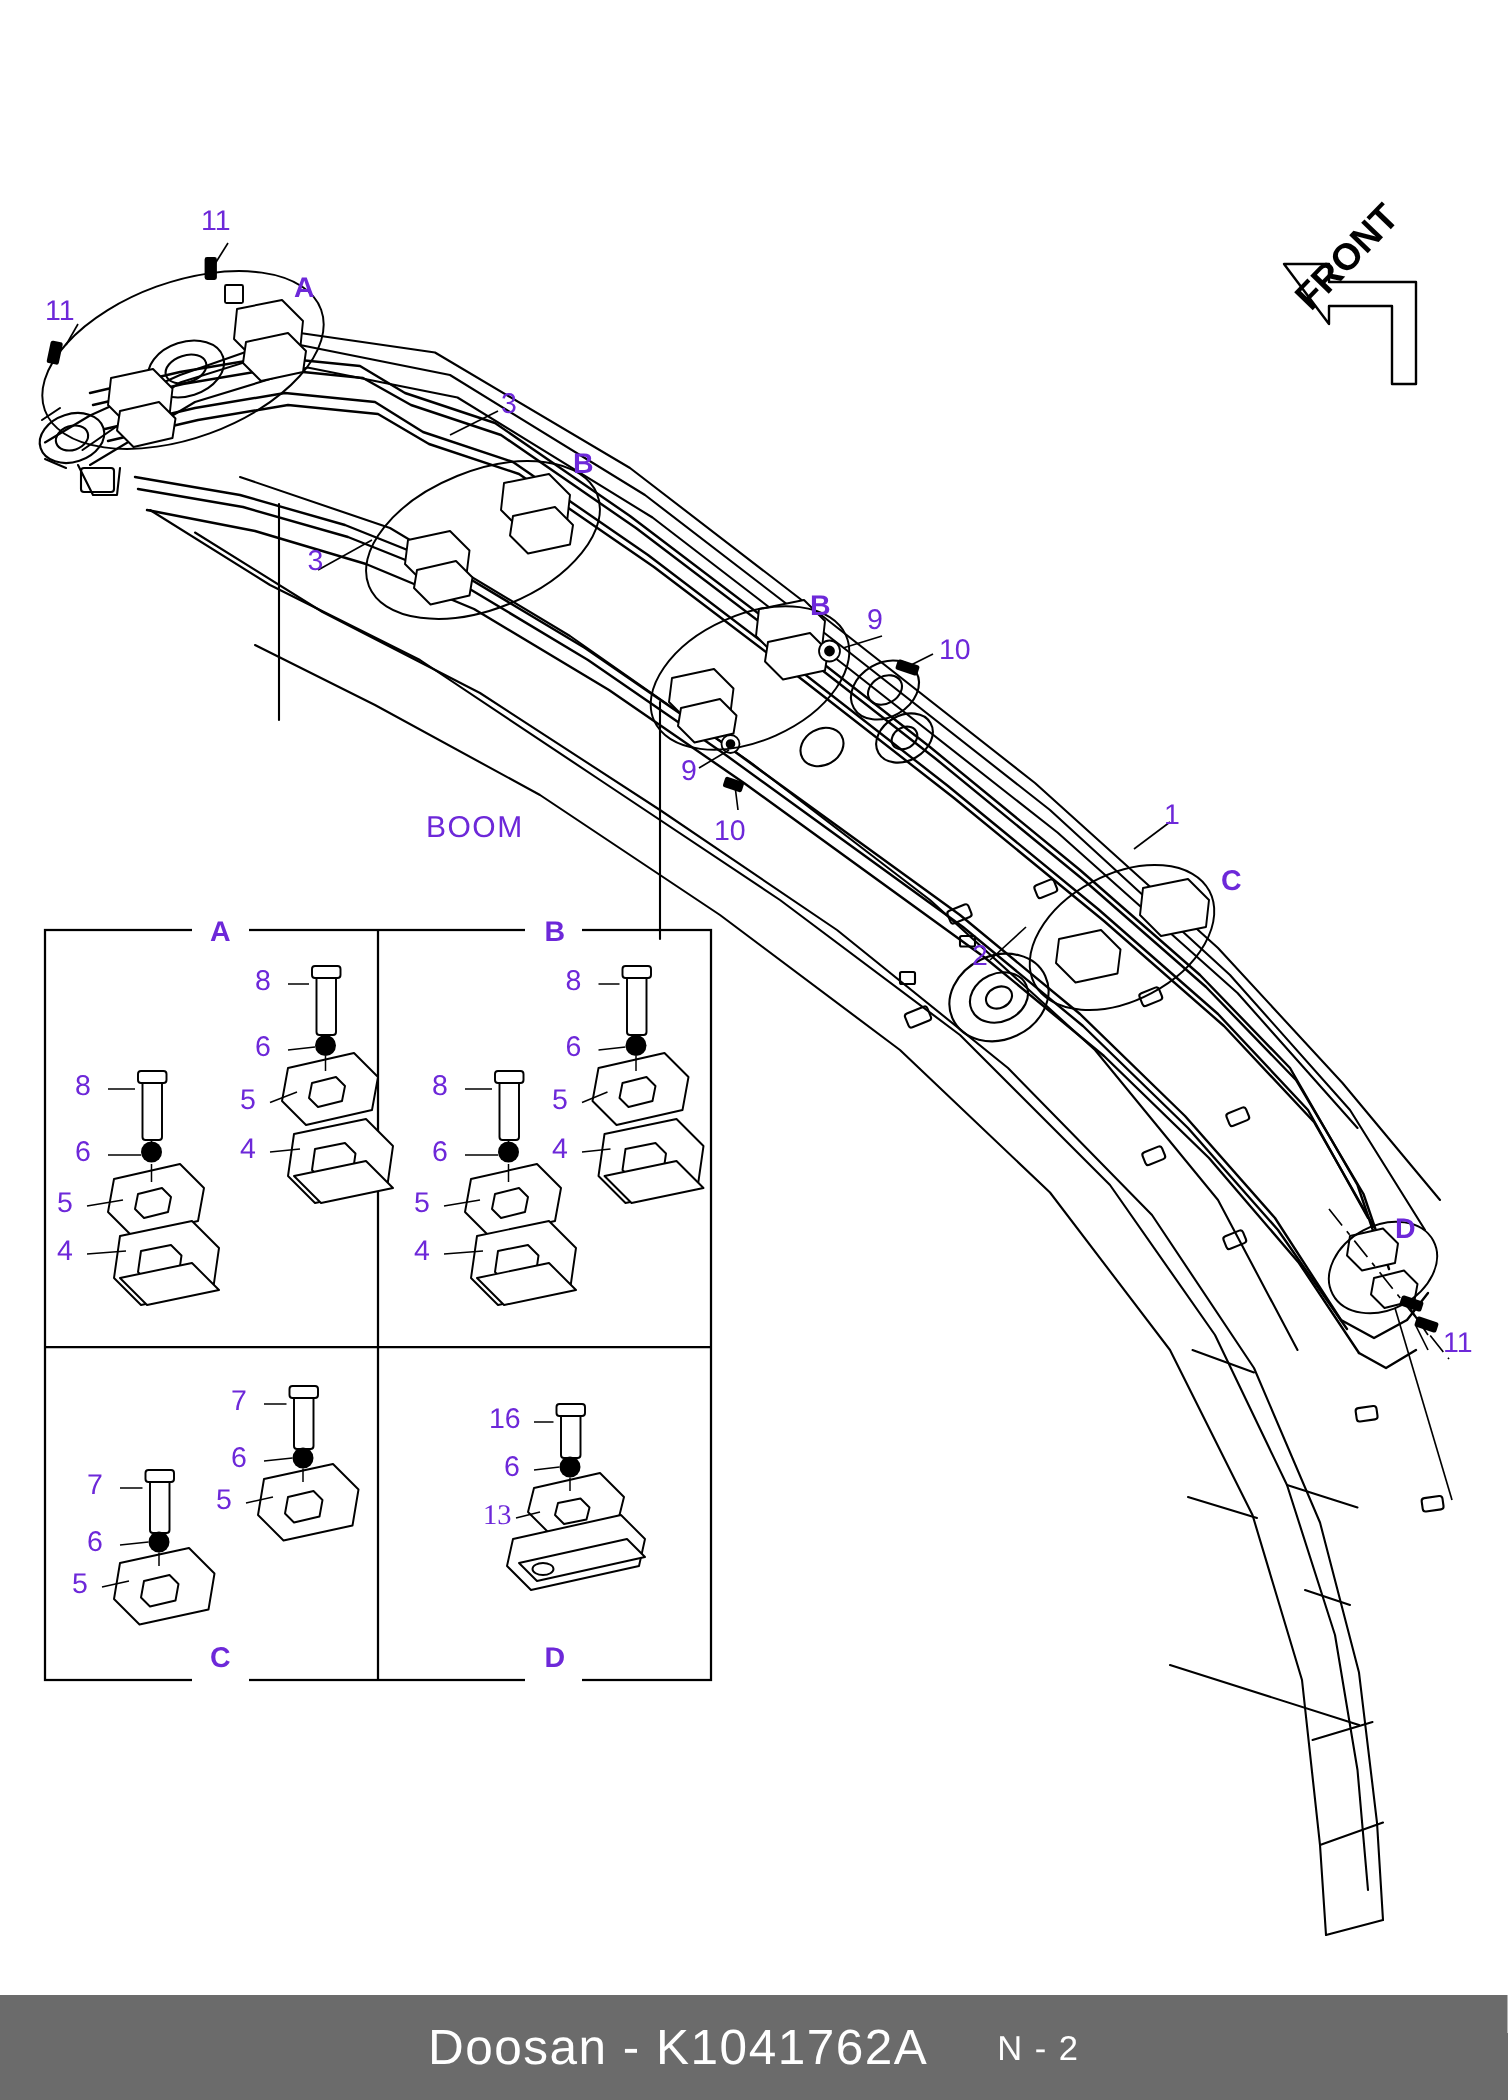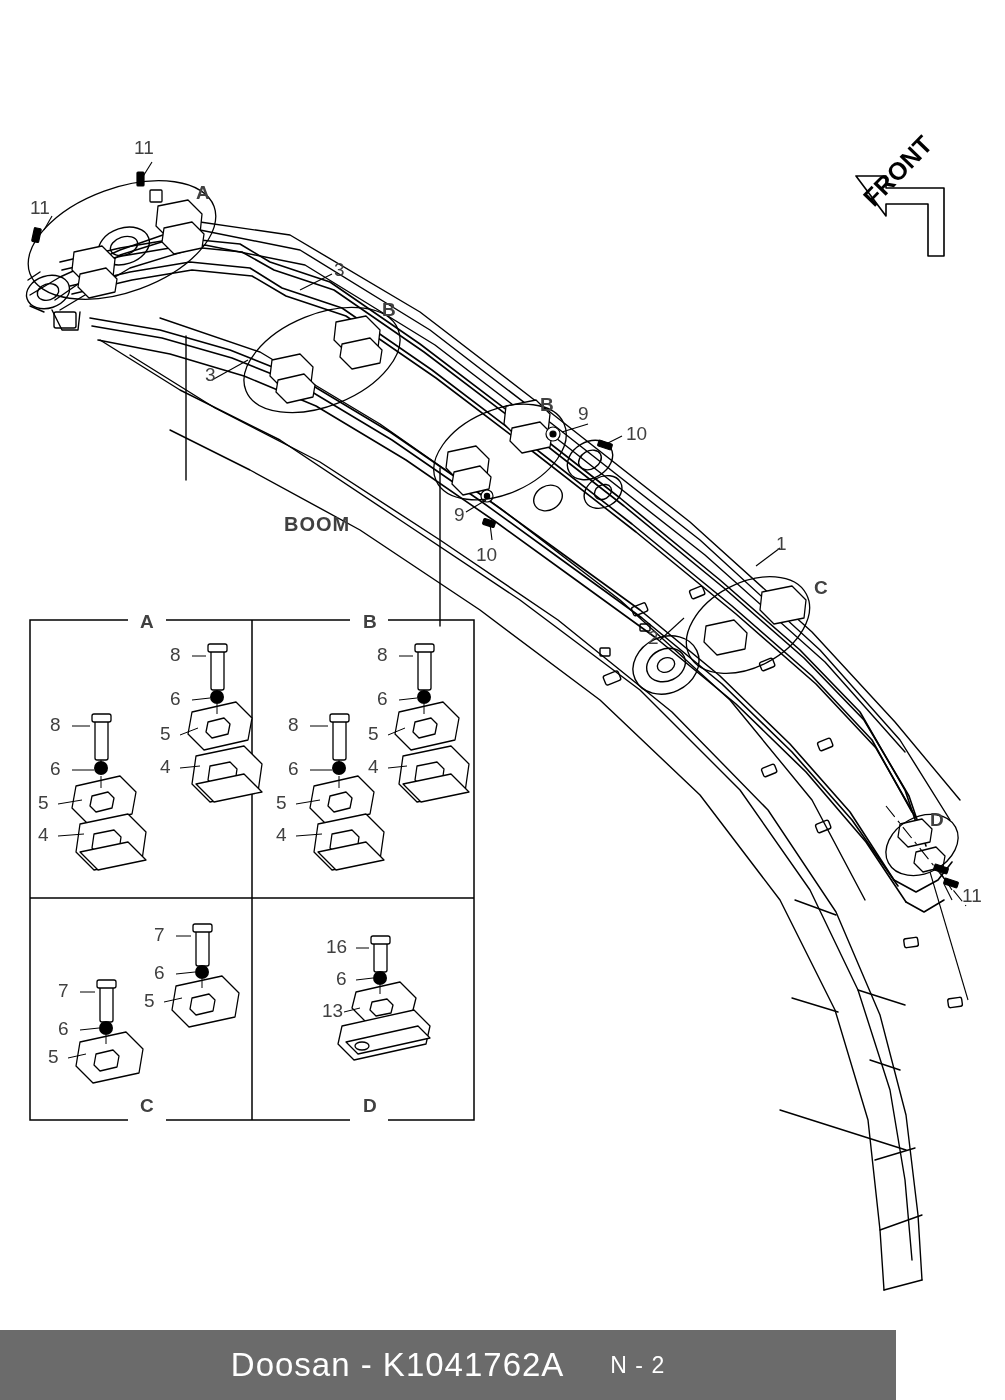--- a/index.html
+++ b/index.html
@@ -24,31 +24,31 @@
   svg.layer {
     position: absolute;
     left: 0; top: 0;
     width: 1005px;
     height: 1400px;
   }
   .lbl {
     position: absolute;
     font-family: "Liberation Sans", sans-serif;
     font-size: 19px;
-    color: #404040;
+    color: #6d28d9;
     white-space: nowrap;
     line-height: 1;
   }
   .lbl.bold { font-weight: bold; }
   .lbl.boom { font-size: 20px; letter-spacing: 1px; }
   #footer {
     position: absolute;
     left: 0;
     top: 1330px;
-    width: 896px;
+    width: 1005px;
     height: 70px;
     background: #6b6b6b;
     color: #ffffff;
     display: flex;
     align-items: center;
     justify-content: center;
     gap: 46px;
   }
   #footer .fmain {
     font-size: 33px;
@@ -369,21 +369,21 @@
   <div class="lbl" style="left:334px; top:260px;">3</div>
   <div class="lbl" style="left:205px; top:365px;">3</div>
   <div class="lbl" style="left:578px; top:404px;">9</div>
   <div class="lbl" style="left:626px; top:424px;">10</div>
   <div class="lbl" style="left:454px; top:505px;">9</div>
   <div class="lbl" style="left:476px; top:545px;">10</div>
   <div class="lbl" style="left:776px; top:534px;">1</div>
   <div class="lbl" style="left:648px; top:628px;">2</div>
   <div class="lbl" style="left:962px; top:886px;">11</div>
 
-  <div class="lbl boom" style="left:284px; top:514px;font-weight:bold;">BOOM</div>
+  <div class="lbl boom" style="left:284px; top:542px;">BOOM</div>
 
   <div class="lbl bold" style="left:140px; top:612px;">A</div>
   <div class="lbl bold" style="left:363px; top:612px;">B</div>
   <div class="lbl bold" style="left:140px; top:1096px;">C</div>
   <div class="lbl bold" style="left:363px; top:1096px;">D</div>
 
   <div class="lbl" style="left:170px; top:645px;">8</div>
   <div class="lbl" style="left:170px; top:689px;">6</div>
   <div class="lbl" style="left:160px; top:724px;">5</div>
   <div class="lbl" style="left:160px; top:757px;">4</div>
@@ -403,20 +403,20 @@
 
   <div class="lbl" style="left:154px; top:925px;">7</div>
   <div class="lbl" style="left:154px; top:963px;">6</div>
   <div class="lbl" style="left:144px; top:991px;">5</div>
   <div class="lbl" style="left:58px; top:981px;">7</div>
   <div class="lbl" style="left:58px; top:1019px;">6</div>
   <div class="lbl" style="left:48px; top:1047px;">5</div>
 
   <div class="lbl" style="left:326px; top:937px;">16</div>
   <div class="lbl" style="left:336px; top:969px;">6</div>
-  <div class="lbl" style="left:322px; top:1001px;">13</div>
+  <div class="lbl" style="left:322px; top:1001px;font-family:Liberation Serif, serif;">13</div>
 
   <div id="footer">
     <span class="fmain">Doosan - K1041762A</span>
     <span class="fpage">N - 2</span>
   </div>
 
 </div>
 
 </body></html>

